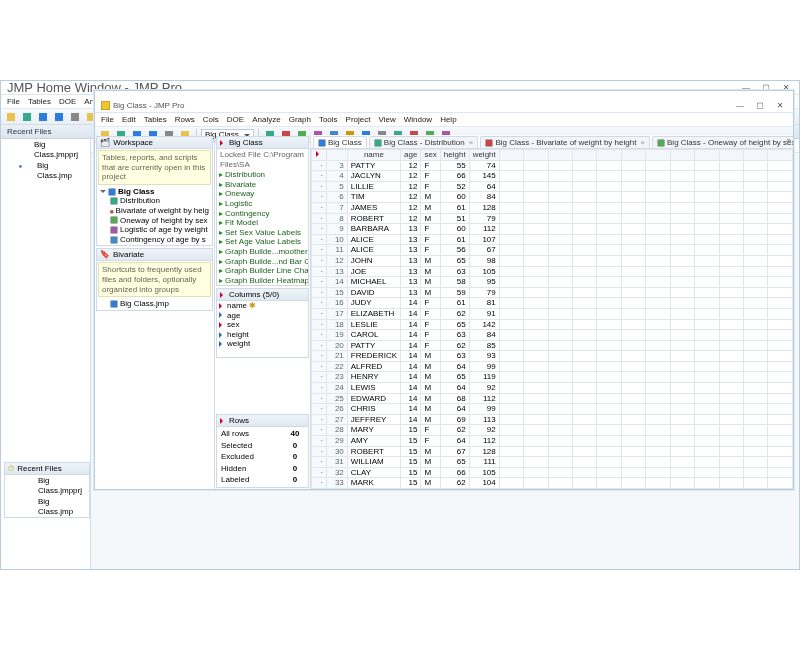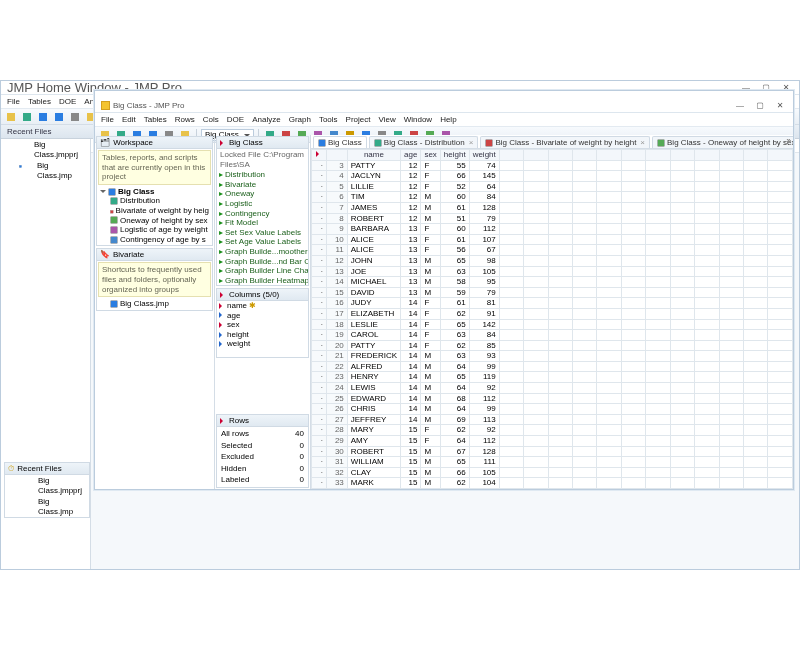--- a/index.html
+++ b/index.html
@@ -41,21 +41,21 @@
   
   .dt-col{width:96px;border-right:1px solid #d4dde6;display:flex;flex-direction:column;}
   .dt-col .panel{flex:0 0 auto;}
   .scripts{font-size:8px;color:#1a5f1a;}
   .scripts .row{display:flex;gap:2px;align-items:center;padding:0 2px;white-space:nowrap;overflow:hidden;}
   .scripts .row .pl{color:#1a8f1a;}
   .cols-panel .row{display:flex;gap:2px;align-items:center;padding:0 2px;}
   .redtri{width:0;height:0;border:3px solid transparent;border-left-color:#c03;display:inline-block;transform:translateY(0);}
   .bluetri{border-left-color:#26c;}
   .rows-table td{padding:0 2px;border:none;}
-  .rows-table td:last-child{text-align:right;}
+  .rows-table td:last-child{text-align:center;font-weight:bold;}
   
   .grid-col{flex:1;display:flex;flex-direction:column;overflow:hidden;}
   .tabbar{height:14px;background:#fff;border-bottom:1px solid #d4dde6;display:flex;align-items:flex-end;gap:2px;padding:0 2px;overflow:hidden;white-space:nowrap;}
   .tab{height:12px;padding:0 4px;border:1px solid #d0dae4;border-bottom:none;background:#f2f6fa;display:flex;align-items:center;gap:2px;border-radius:2px 2px 0 0;color:#333;}
   .tab.active{background:#fff;}
   .tab .x{color:#999;margin-left:2px;}
   .tab .tico{width:8px;height:8px;}
   .grid-wrap{flex:1;overflow:auto;}
   table.grid{border-collapse:collapse;width:auto;}
   table.grid th,table.grid td{border:1px solid #dfe6ec;padding:0 3px;height:10px;white-space:nowrap;}

